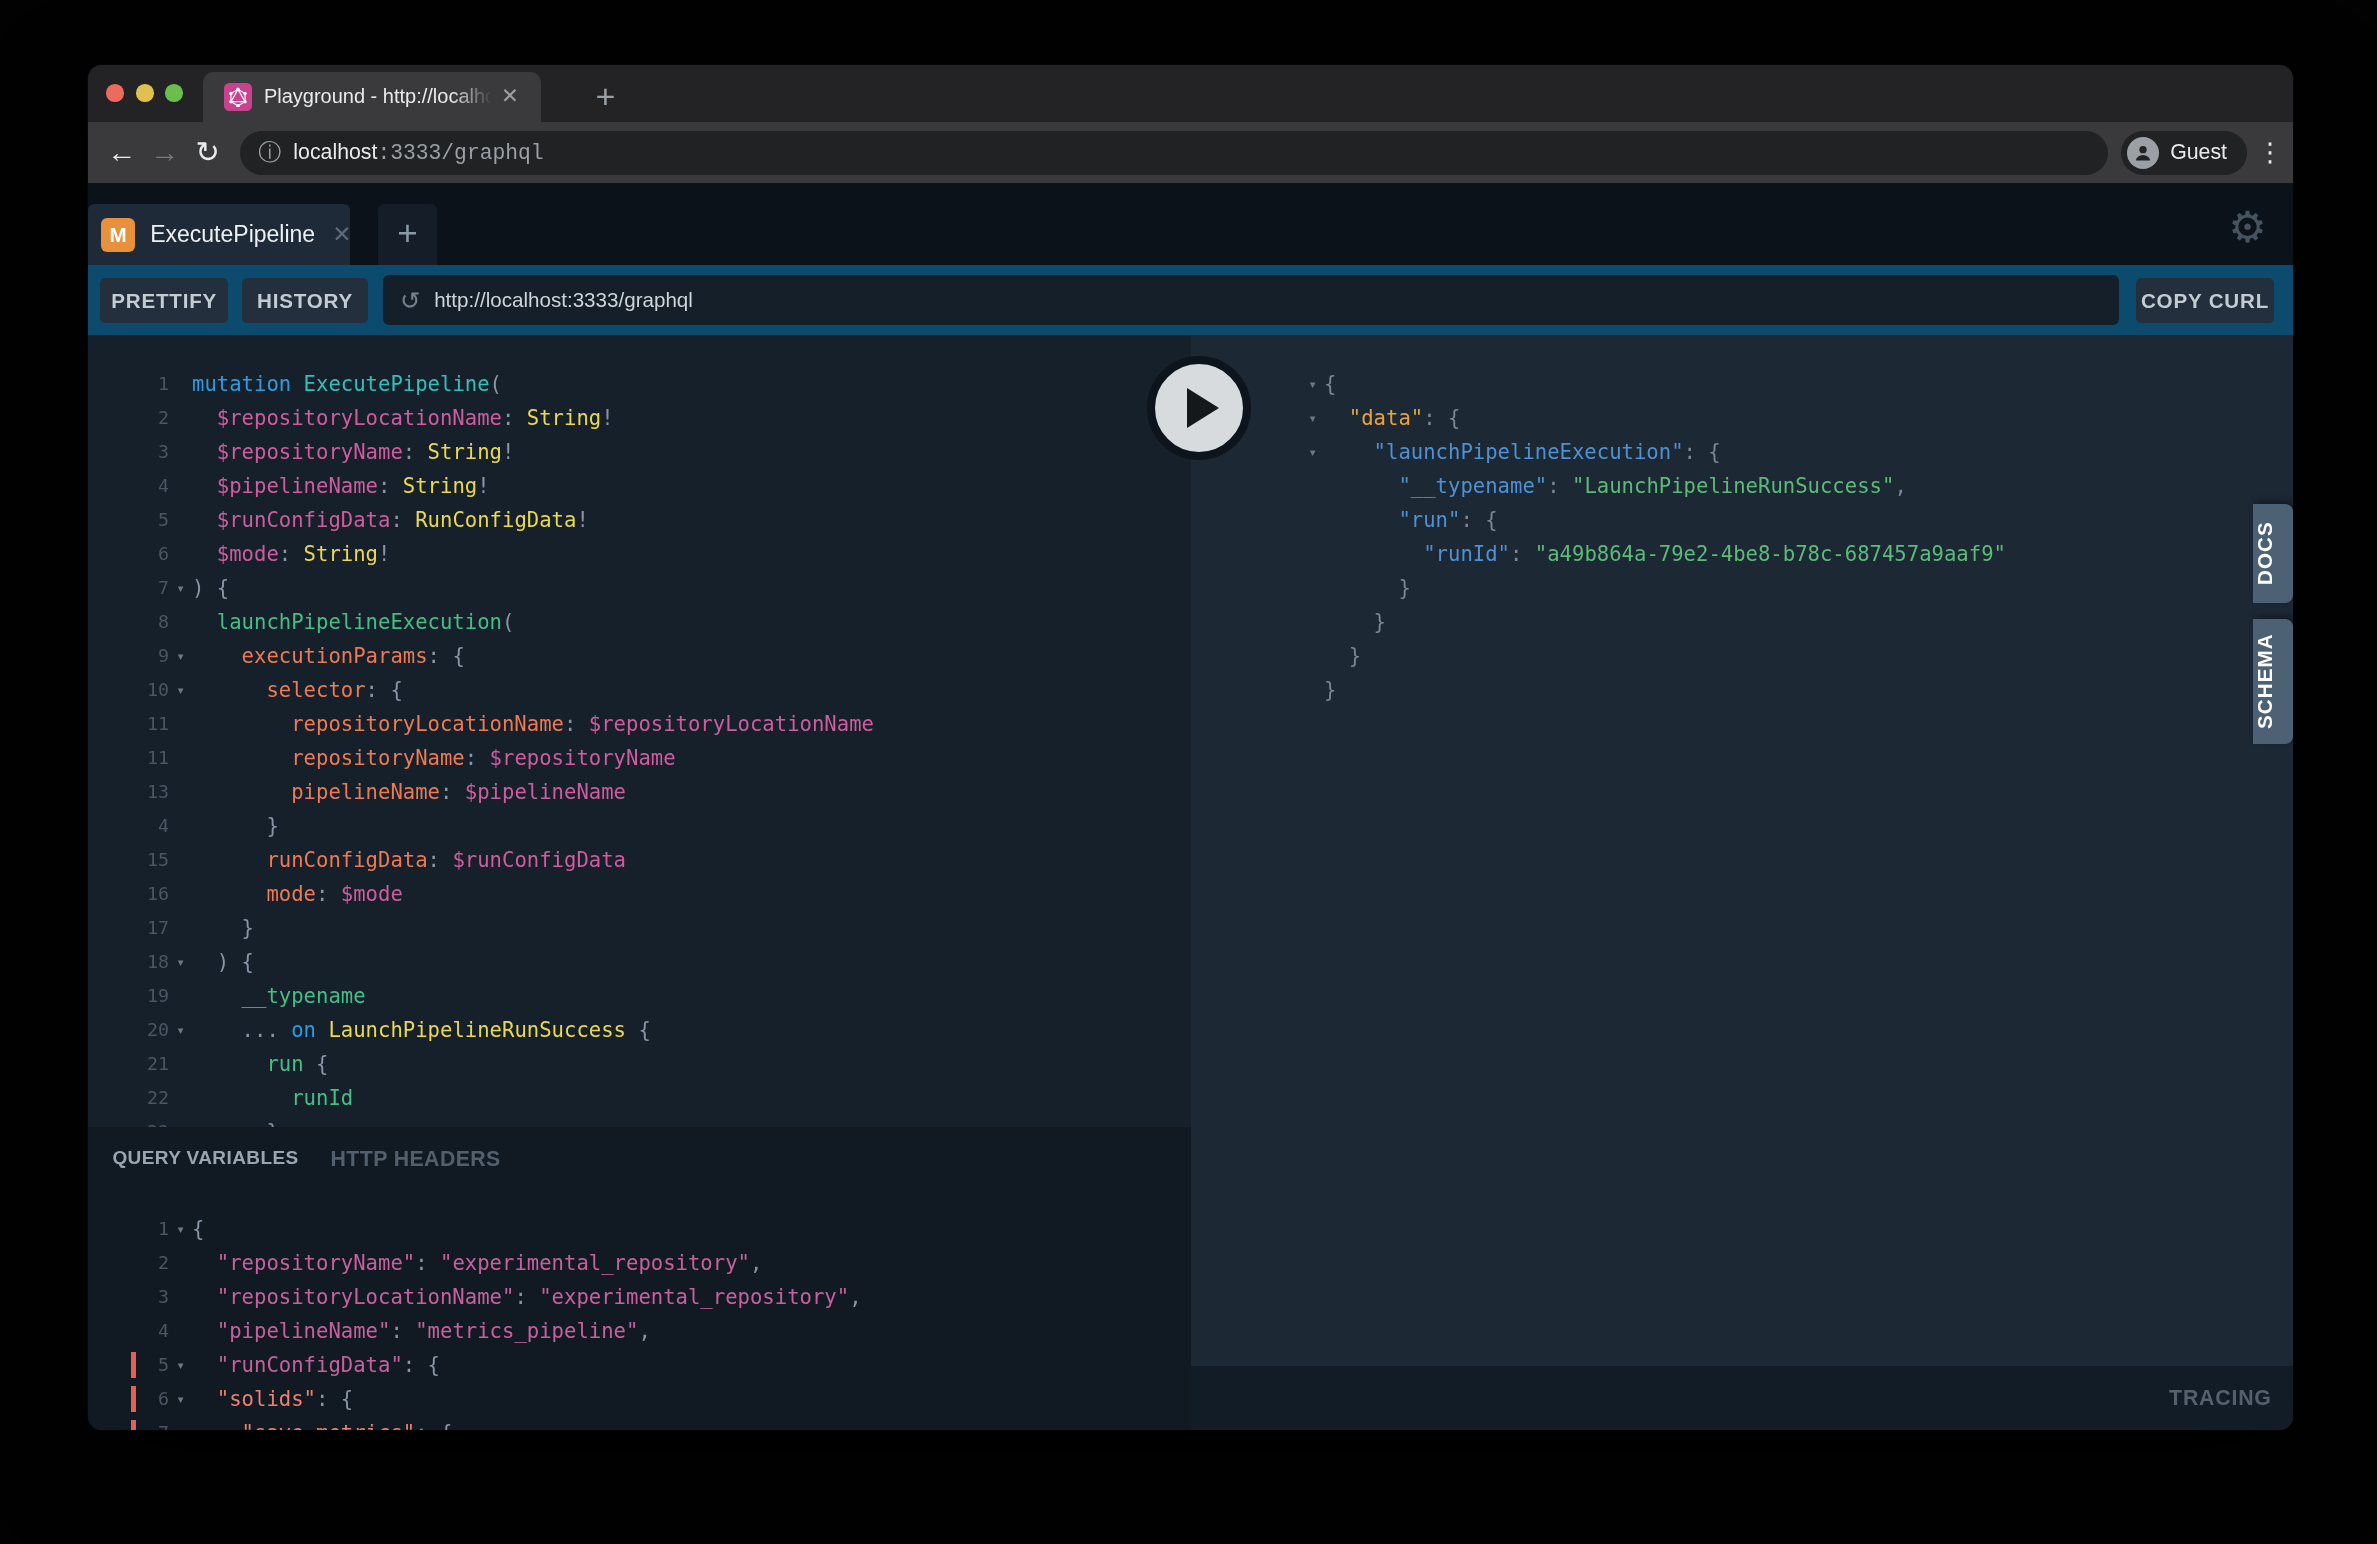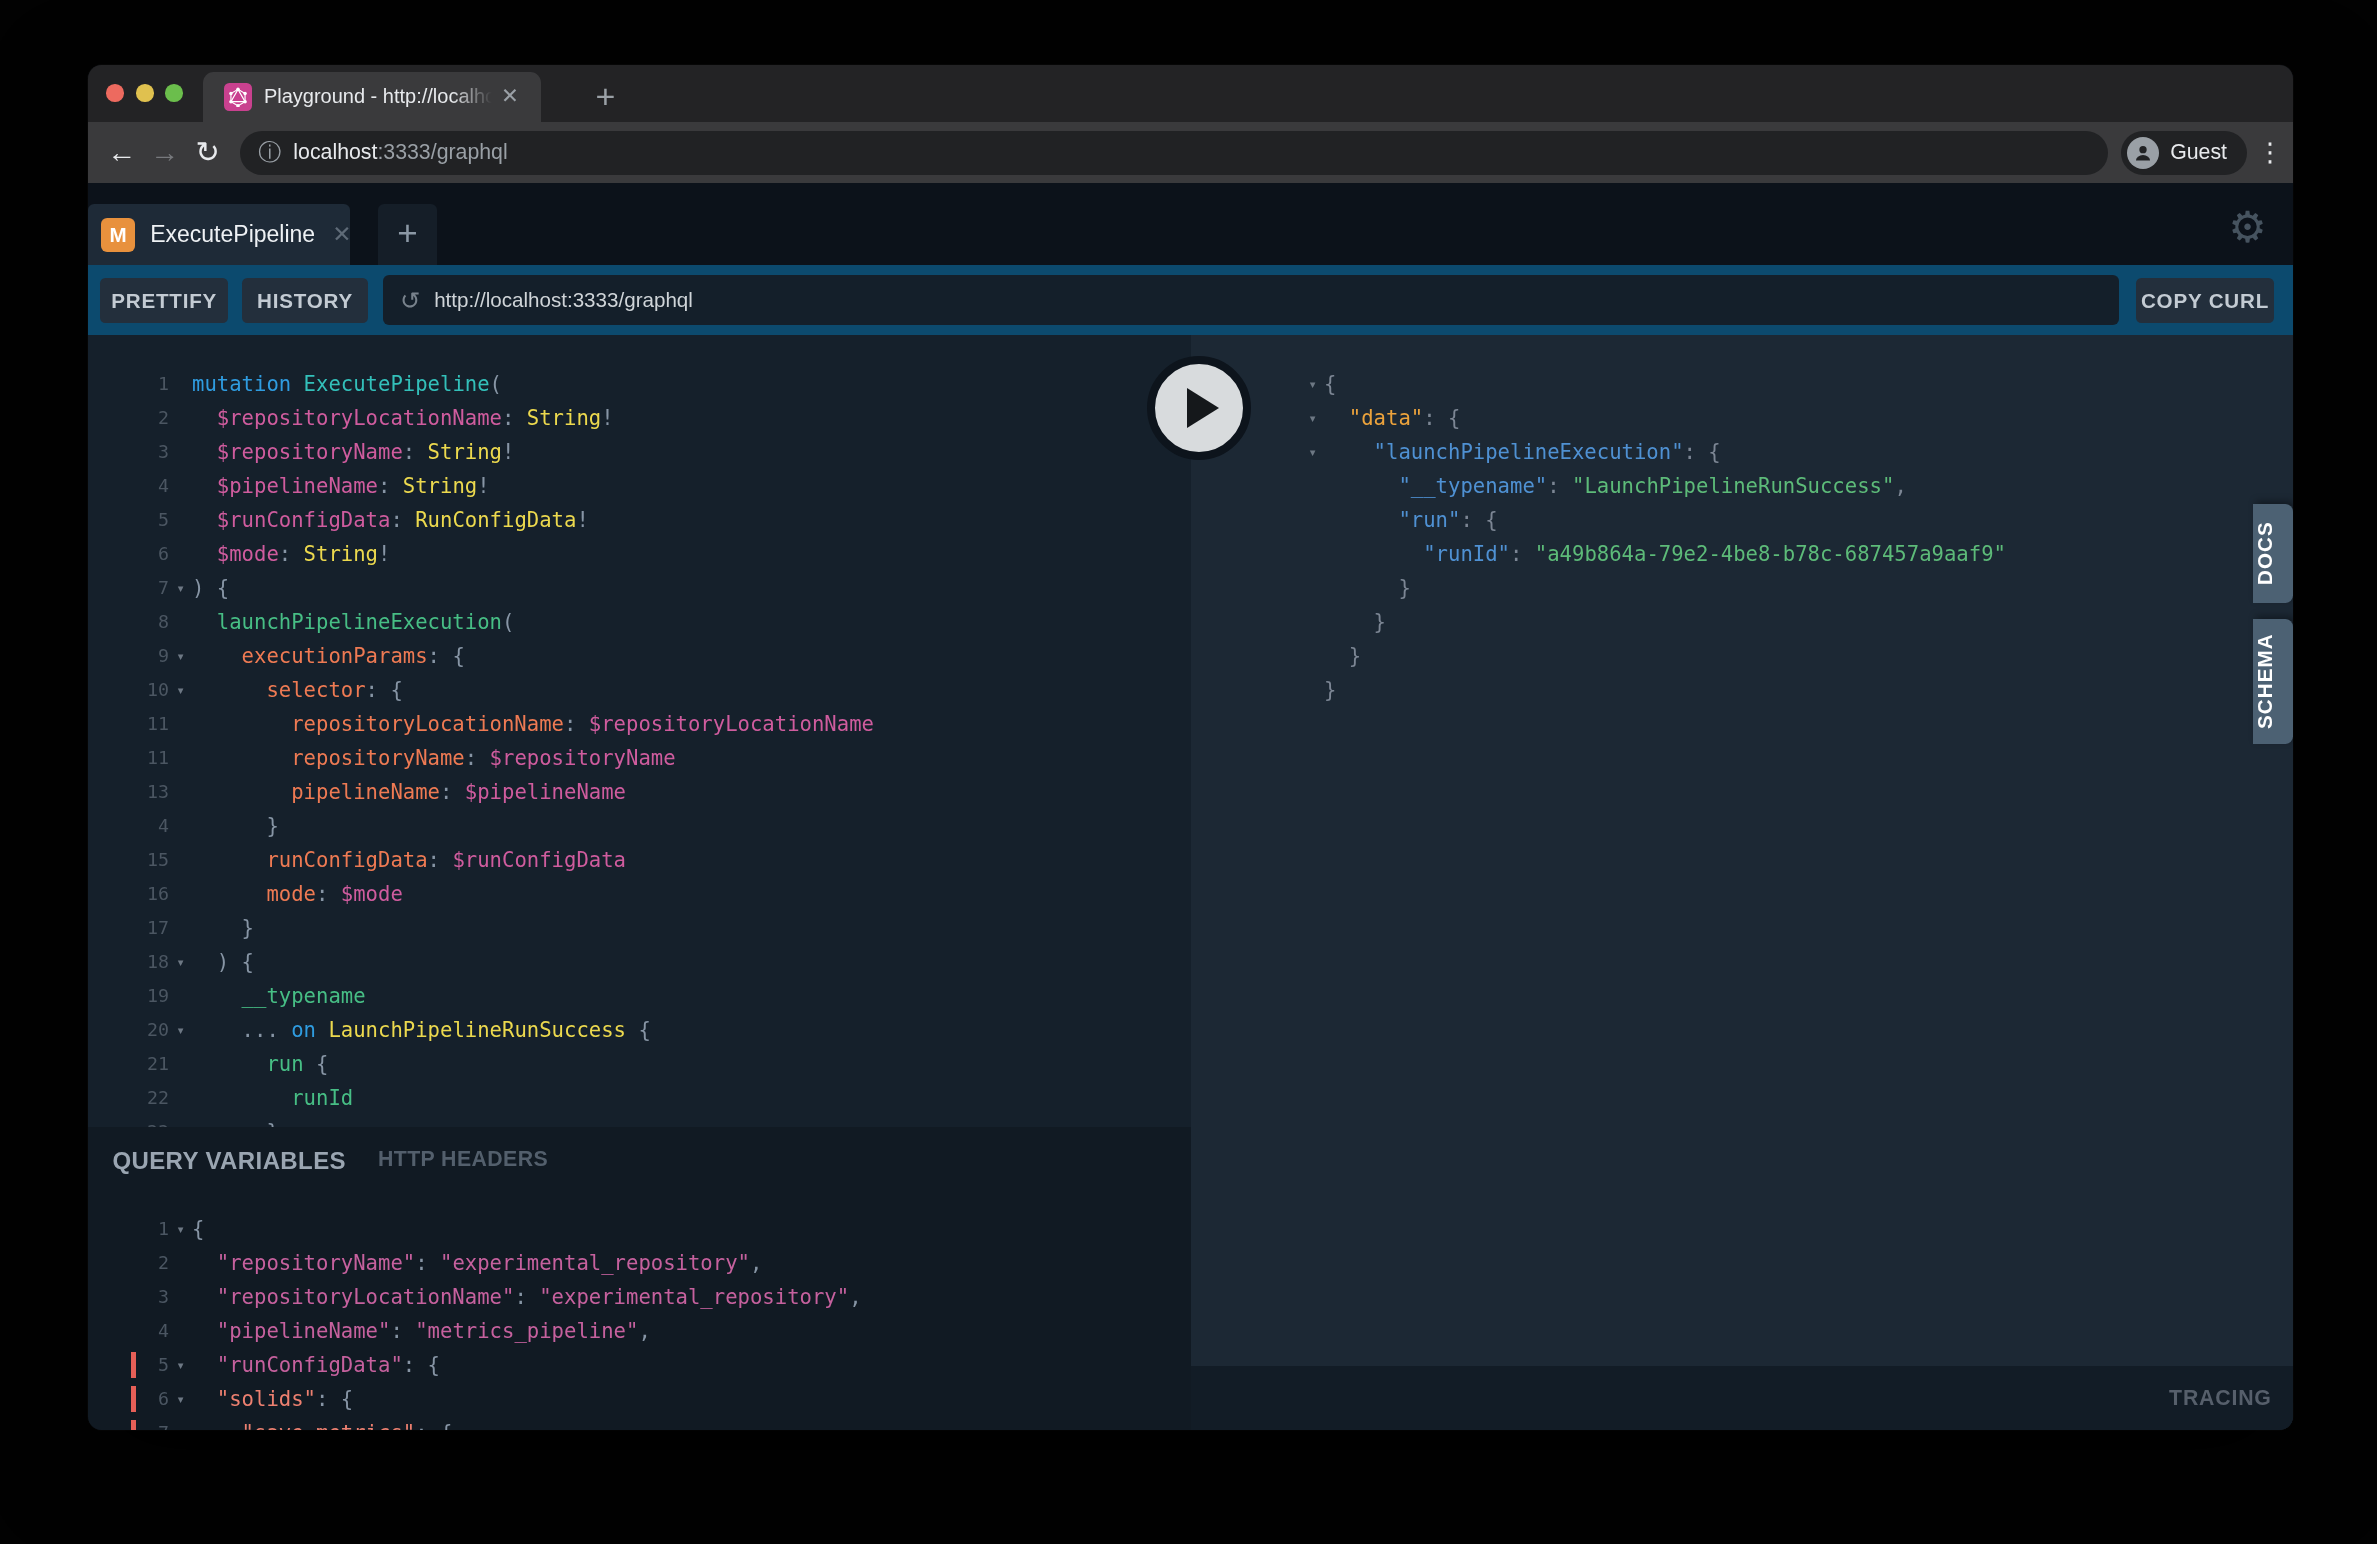--- a/index.html
+++ b/index.html
@@ -28,21 +28,21 @@
   .newtab-btn { position:absolute; left:499px; top:13.7px; width:37px; height:37px; color:#9aa0a6;
                 font-size:34px; text-align:center; line-height:35px; }
 
   .urlrow { position:absolute; left:0; top:57px; right:0; height:61px; background:#3a3a3c;
             display:flex; align-items:center; }
   .nav-ic { font-size:29px; line-height:1; text-align:center; width:43px; flex:0 0 auto; }
   .nav-back{ color:#e8eaed; margin-left:12.2px; } .nav-fwd{ color:#77797d; } .nav-reload{ color:#e8eaed; }
   .url-pill { height:44px; border-radius:22px; background:#212224; flex:1 1 auto; margin-left:10.7px;
               display:flex; align-items:center; color:#e8eaed; font-size:21.3px; }
   .info-ic { color:#9aa0a6; font-size:23px; margin:0 12.2px 0 18.3px; }
-  .url-path { color:#9aa0a6; }
+  .url-path { color:#9aa0a6;font-family:Liberation Mono, monospace; }
   .guest-pill { height:44px; border-radius:22px; background:#212224; margin-left:13.7px;
                 display:flex; align-items:center; padding:0 20px 0 6.1px; flex:0 0 auto; }
   .avatar { width:32px; height:32px; border-radius:50%; background:#9aa0a6; margin-right:10.7px;
             display:flex; align-items:center; justify-content:center; }
   .guest-label { color:#e8eaed; font-size:21.3px; }
   .kebab { color:#e8eaed; font-size:26px; width:46px; text-align:center; flex:0 0 auto; }
 
   
   .pg-tabbar { position:absolute; left:0; top:118px; right:0; height:82px; background:#0c121a; }
   .pg-tab { position:absolute; left:0; top:21.3px; width:262px; height:61px; background:#1e2a37;
@@ -69,21 +69,21 @@
   .endpoint-url { color:#cfd4d8; font-size:20.6px; }
 
   
   .main { position:absolute; left:0; top:270px; right:0; bottom:0; }
   .pane-left { position:absolute; left:0; top:0; width:1103px; bottom:0; }
   .editor { position:absolute; left:0; top:0; right:0; height:792px; background:#15202b;
             overflow:hidden; padding-top:32px; }
   .vars { position:absolute; left:0; top:792px; right:0; bottom:0; background:#111a23;
           overflow:hidden; }
   .vars-header { position:absolute; left:24.4px; top:20px; display:flex; gap:32px; }
-  .vars-tab-active { color:#9aa5b1; font-weight:bold; font-size:24px; letter-spacing:0.4px; }
+  .vars-tab-active { color:#9aa5b1; font-weight:bold; font-size:19px; letter-spacing:0.4px; }
   .vars-tab-inactive { color:#535f6c; font-weight:bold; font-size:21.3px; letter-spacing:0.4px; }
   .vars-lines { position:absolute; left:0; top:85px; right:0; bottom:-15.2px; overflow:hidden; }
 
   .pane-right { position:absolute; left:1103px; right:0; top:0; bottom:0; background:#1c2834;
                 overflow:hidden; padding-top:32px; }
   .resp-lines { padding-left:67px; }
   .tracing { position:absolute; left:0; right:0; bottom:0; height:64px; background:#121c26;
              display:flex; align-items:center; justify-content:flex-end; }
   .tracing-label { color:#565f6b; font-weight:bold; font-size:21.3px; letter-spacing:0.8px; margin-right:21.3px; }
 

